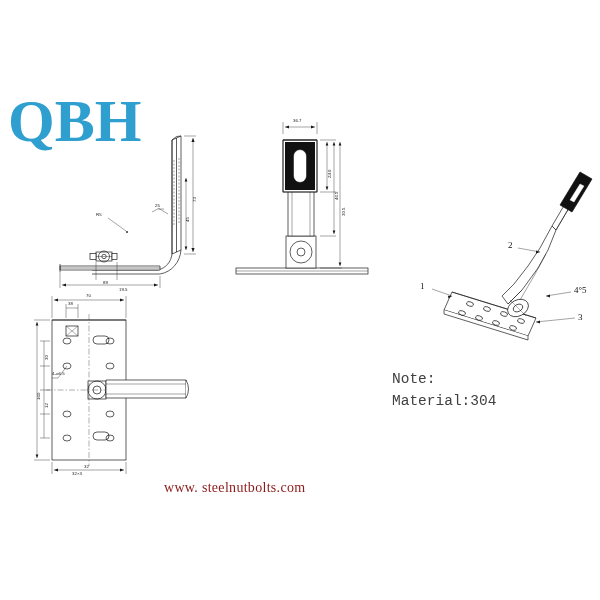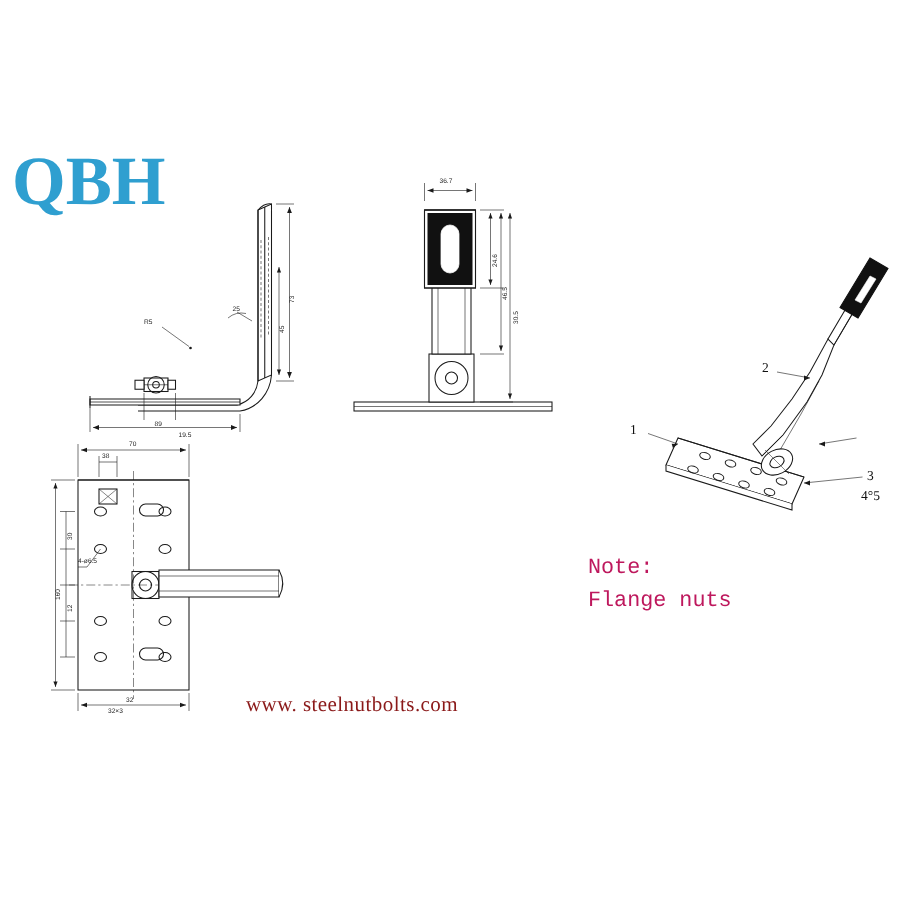--- a/index.html
+++ b/index.html
@@ -24,43 +24,43 @@
   .logo {
     position: absolute;
     left: 8px;
     top: 95px;
     width: 130px;
     height: 60px;
   }
   .logo-text {
     font-family: "Liberation Serif", serif;
     font-weight: bold;
-    font-size: 46px;
+    font-size: 60px;
     color: #2f9fd0;
     letter-spacing: 0px;
     line-height: 52px;
     white-space: nowrap;
   }
   .note-block {
     position: absolute;
     left: 392px;
     top: 368px;
     width: 200px;
   }
   .note-line {
     font-family: "Liberation Mono", monospace;
     font-size: 14.5px;
-    color: #be185d;
+    color: #404040;
     line-height: 22px;
     white-space: nowrap;
   }
   .website {
     position: absolute;
     left: 164px;
-    top: 463px;
+    top: 480px;
     font-family: "Liberation Serif", serif;
     font-size: 14px;
     color: #8b1a1a;
     white-space: nowrap;
     letter-spacing: 0.3px;
   }
   .callout {
     position: absolute;
     font-family: "Liberation Serif", serif;
     font-size: 9px;
@@ -297,29 +297,29 @@
 
   </g>
 </svg>
 
 <div class="logo">
   <div class="logo-text">QBH</div>
 </div>
 
 <div class="note-block">
   <div class="note-line">Note:</div>
-  <div class="note-line">Flange nuts</div>
+  <div class="note-line">Material:304</div>
 </div>
 
 <div class="website">www. steelnutbolts.com</div>
 
 <div class="callout" style="left:420px; top:281px;">1</div>
 <div class="callout" style="left:508px; top:240px;">2</div>
 <div class="callout" style="left:578px; top:312px;">3</div>
-<div class="callout" style="left:574px; top:285px;margin-top:40px;">4°5</div>
+<div class="callout" style="left:574px; top:285px;">4°5</div>
 
 <div class="dim" style="left:103px; top:280px;">89</div>
 <div class="dim" style="left:119px; top:287px;">19.5</div>
 <div class="dim rot" style="left:192px; top:202px;">73</div>
 <div class="dim rot" style="left:185px; top:222px;">45</div>
 <div class="dim" style="left:155px; top:203px;">25</div>
 <div class="dim" style="left:96px; top:212px;">R5</div>
 
 <div class="dim" style="left:293px; top:118px;">36.7</div>
 <div class="dim rot" style="left:327px; top:178px;">24.6</div>

